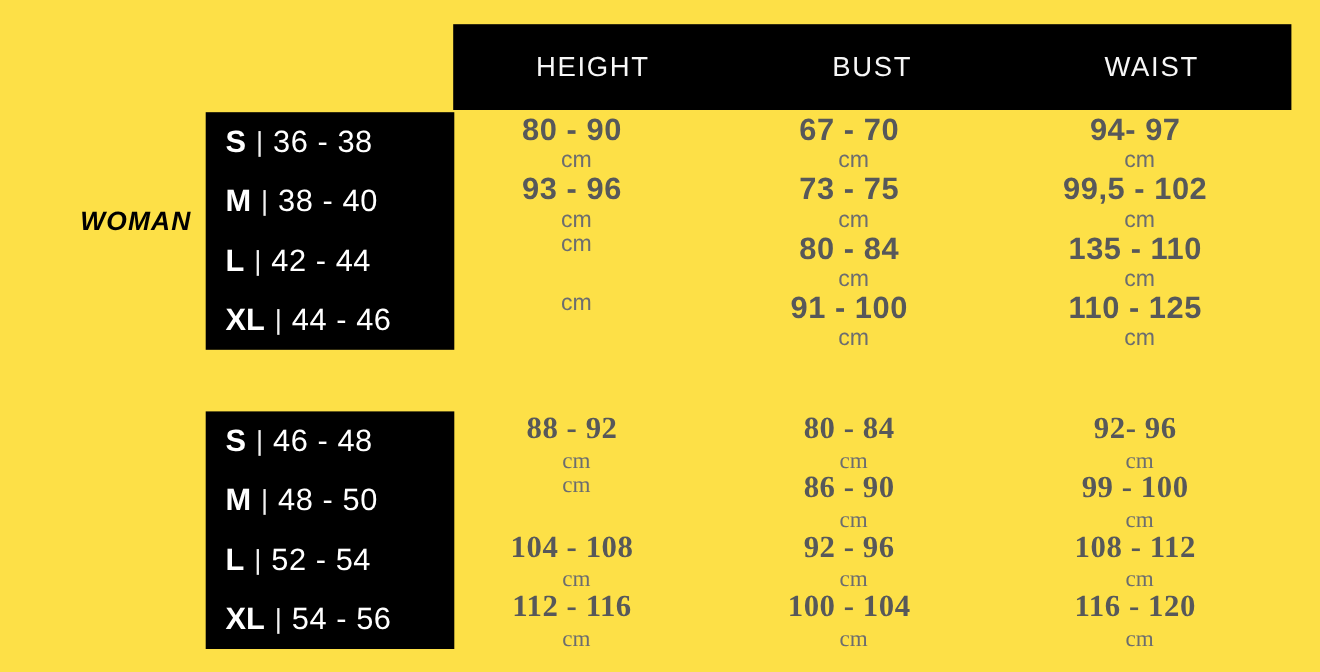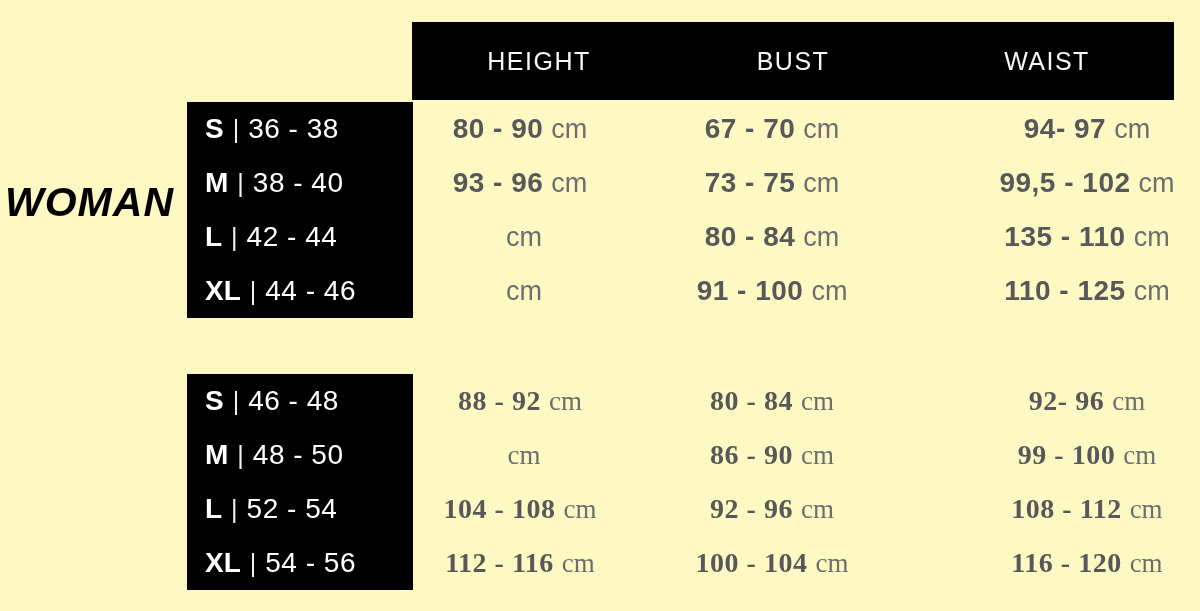--- a/index.html
+++ b/index.html
@@ -1,52 +1,52 @@
 <!DOCTYPE html>
 <html><head>
 <meta charset="utf-8">
 <style>
   * { margin:0; padding:0; box-sizing:border-box; }
   html,body { width:1200px; height:611px; background:#fff;
               font-family:"Liberation Sans","DejaVu Sans",sans-serif; }
-  .canvas { position:relative; width:1200px; height:611px; background:#fef9c3; overflow:hidden; }
+  .canvas { position:relative; width:1200px; height:611px; background:#fde047; overflow:hidden; }
 
   
   .header-band { position:absolute; left:412px; top:22px; width:762px; height:78px;
                  background:#000; display:flex; }
   .hcell { width:254px; height:78px; display:flex; align-items:center; justify-content:center;
            color:#f7f7f7; font-size:25px; font-weight:400; letter-spacing:1.5px; }
 
   
   .group-label { position:absolute; left:0; display:flex; align-items:center; justify-content:flex-end;
-                 height:40px; font-size:41px; font-weight:bold; font-style:italic; color:#000;
+                 height:40px; font-size:24px; font-weight:bold; font-style:italic; color:#000;
                  letter-spacing:1px; white-space:nowrap; }
   .label-woman { width:174px; top:182px; }
   .label-man   { width:164px; top:454px; }
 
   
   .size-box { position:absolute; left:187px; width:226px; height:216px; background:#000; }
   .box-woman { top:102px; }
   .box-man   { top:374px; }
   .size-row { height:54px; display:flex; align-items:center; padding-left:18px;
               color:#fff; white-space:nowrap; }
   .size-letter { font-weight:bold; font-size:28px; }
   .sep { font-weight:300; font-size:25px; margin:0 9px; opacity:.95; }
   .size-range { font-weight:400; font-size:28px; letter-spacing:.5px; }
 
   
   .data-col { position:absolute; }
   .col-height { left:412px; width:216px; }
   .col-bust   { left:666px; width:212px; }
-  .col-waist  { left:975px; width:224px; }
+  .col-waist  { left:920px; width:224px; }
   .cols-woman { top:102px; }
   .cols-man   { top:374px;font-family:Liberation Serif, serif; }
-  .vcell { height:54px; display:flex; align-items:center; justify-content:center; white-space:nowrap; }
+  .vcell { height:54px; display:flex; align-items:center; justify-content:space-between; white-space:nowrap;flex-direction:column; }
   .num  { font-weight:bold; font-size:28px; color:#57585a; letter-spacing:.5px; }
-  .unit { font-weight:400; font-size:27px; color:#6c6d6f; margin-left:8px; }
+  .unit { font-weight:400; font-size:21px; color:#6c6d6f; margin-left:8px; }
 </style>
 </head>
 <body>
 
 <div class="canvas">
 
   <div class="header-band">
     <div class="hcell">HEIGHT</div>
     <div class="hcell">BUST</div>
     <div class="hcell">WAIST</div>

